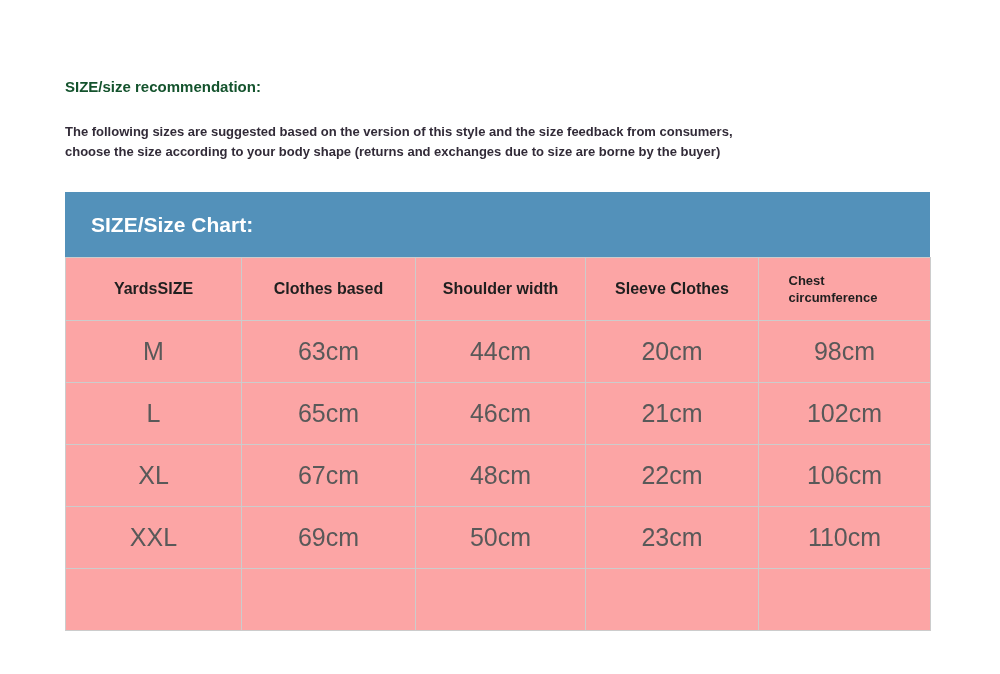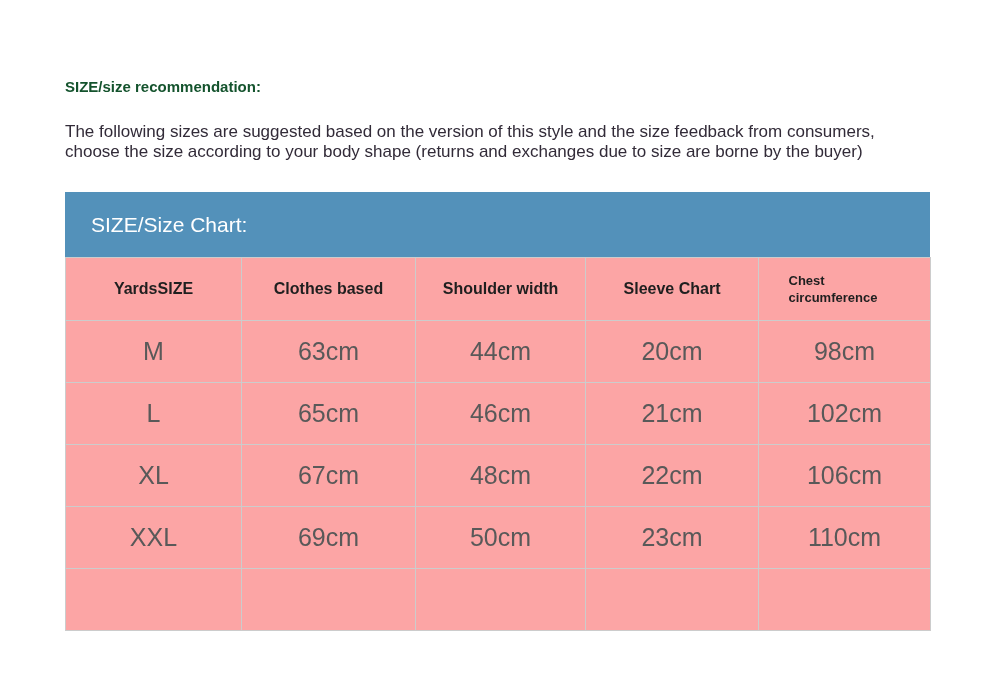--- a/index.html
+++ b/index.html
@@ -16,42 +16,42 @@
   }
   .heading {
     margin: 0;
     padding-top: 78px;
     font-size: 15px;
     font-weight: bold;
     color: #14532d;
   }
   .para {
     margin-top: 27px;
-    font-size: 17px;
-    font-weight: normal;
+    font-size: 13px;
+    font-weight: bold;
     color: #322b38;
     line-height: 19.5px;
   }
   .para .line { white-space: nowrap; }
   .chart-wrap {
     margin-top: 31px;
     width: 865px;
   }
   .title-bar {
     height: 65px;
     width: 865px;
     background: #5391ba;
     display: flex;
     align-items: center;
     padding-left: 26px;
   }
   .title-bar .bar-title {
     color: #ffffff;
     font-size: 21px;
-    font-weight: normal;
+    font-weight: bold;
   }
   table.size-table {
     width: 865px;
     border-collapse: collapse;
     table-layout: fixed;
     background: #fca5a5;
   }
   .size-table th, .size-table td {
     border: 1px solid #cccccc;
     text-align: center;
@@ -110,21 +110,21 @@
           <col class="col-2">
           <col class="col-3">
           <col class="col-4">
           <col class="col-5">
       </colgroup>
       <thead>
         <tr>
           <th>YardsSIZE</th>
           <th>Clothes based</th>
           <th>Shoulder width</th>
-          <th>Sleeve Chart</th>
+          <th>Sleeve Clothes</th>
           <th class="chest">
             <span class="wrap">Chest circumference</span>
           </th>
         </tr>
       </thead>
       <tbody>
         <tr>
           <td>M</td>
           <td>63cm</td>
           <td>44cm</td>

